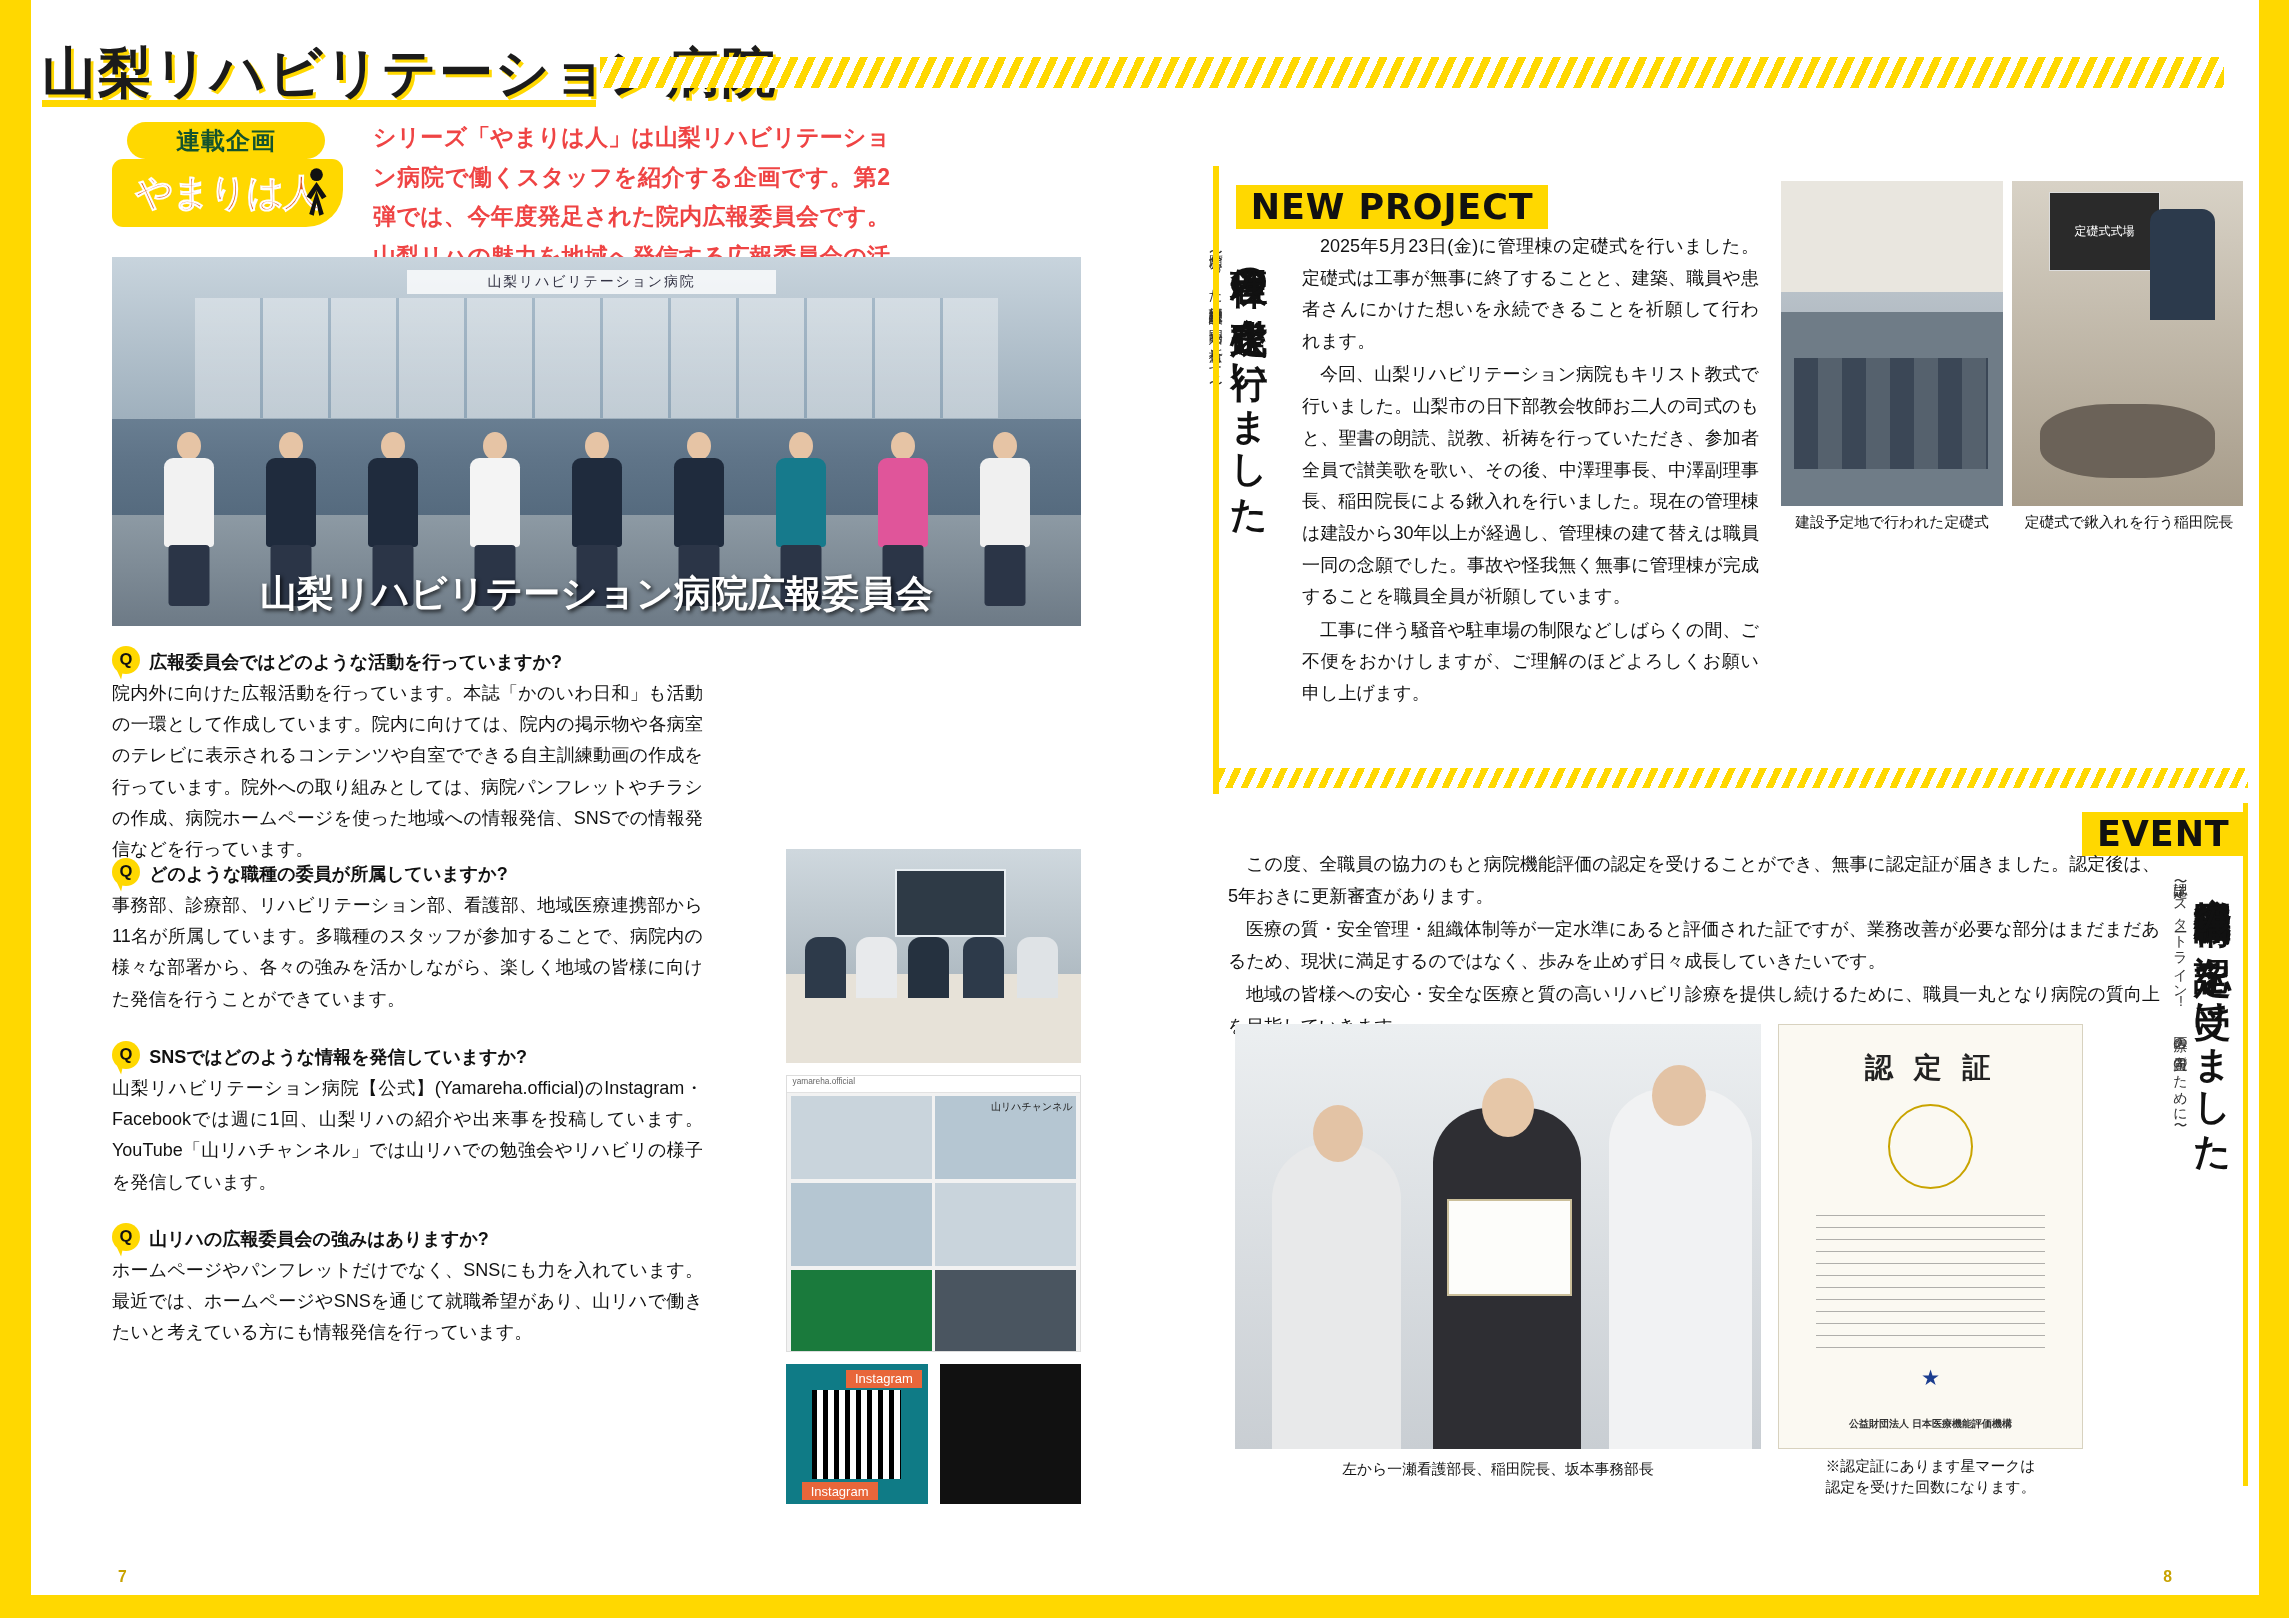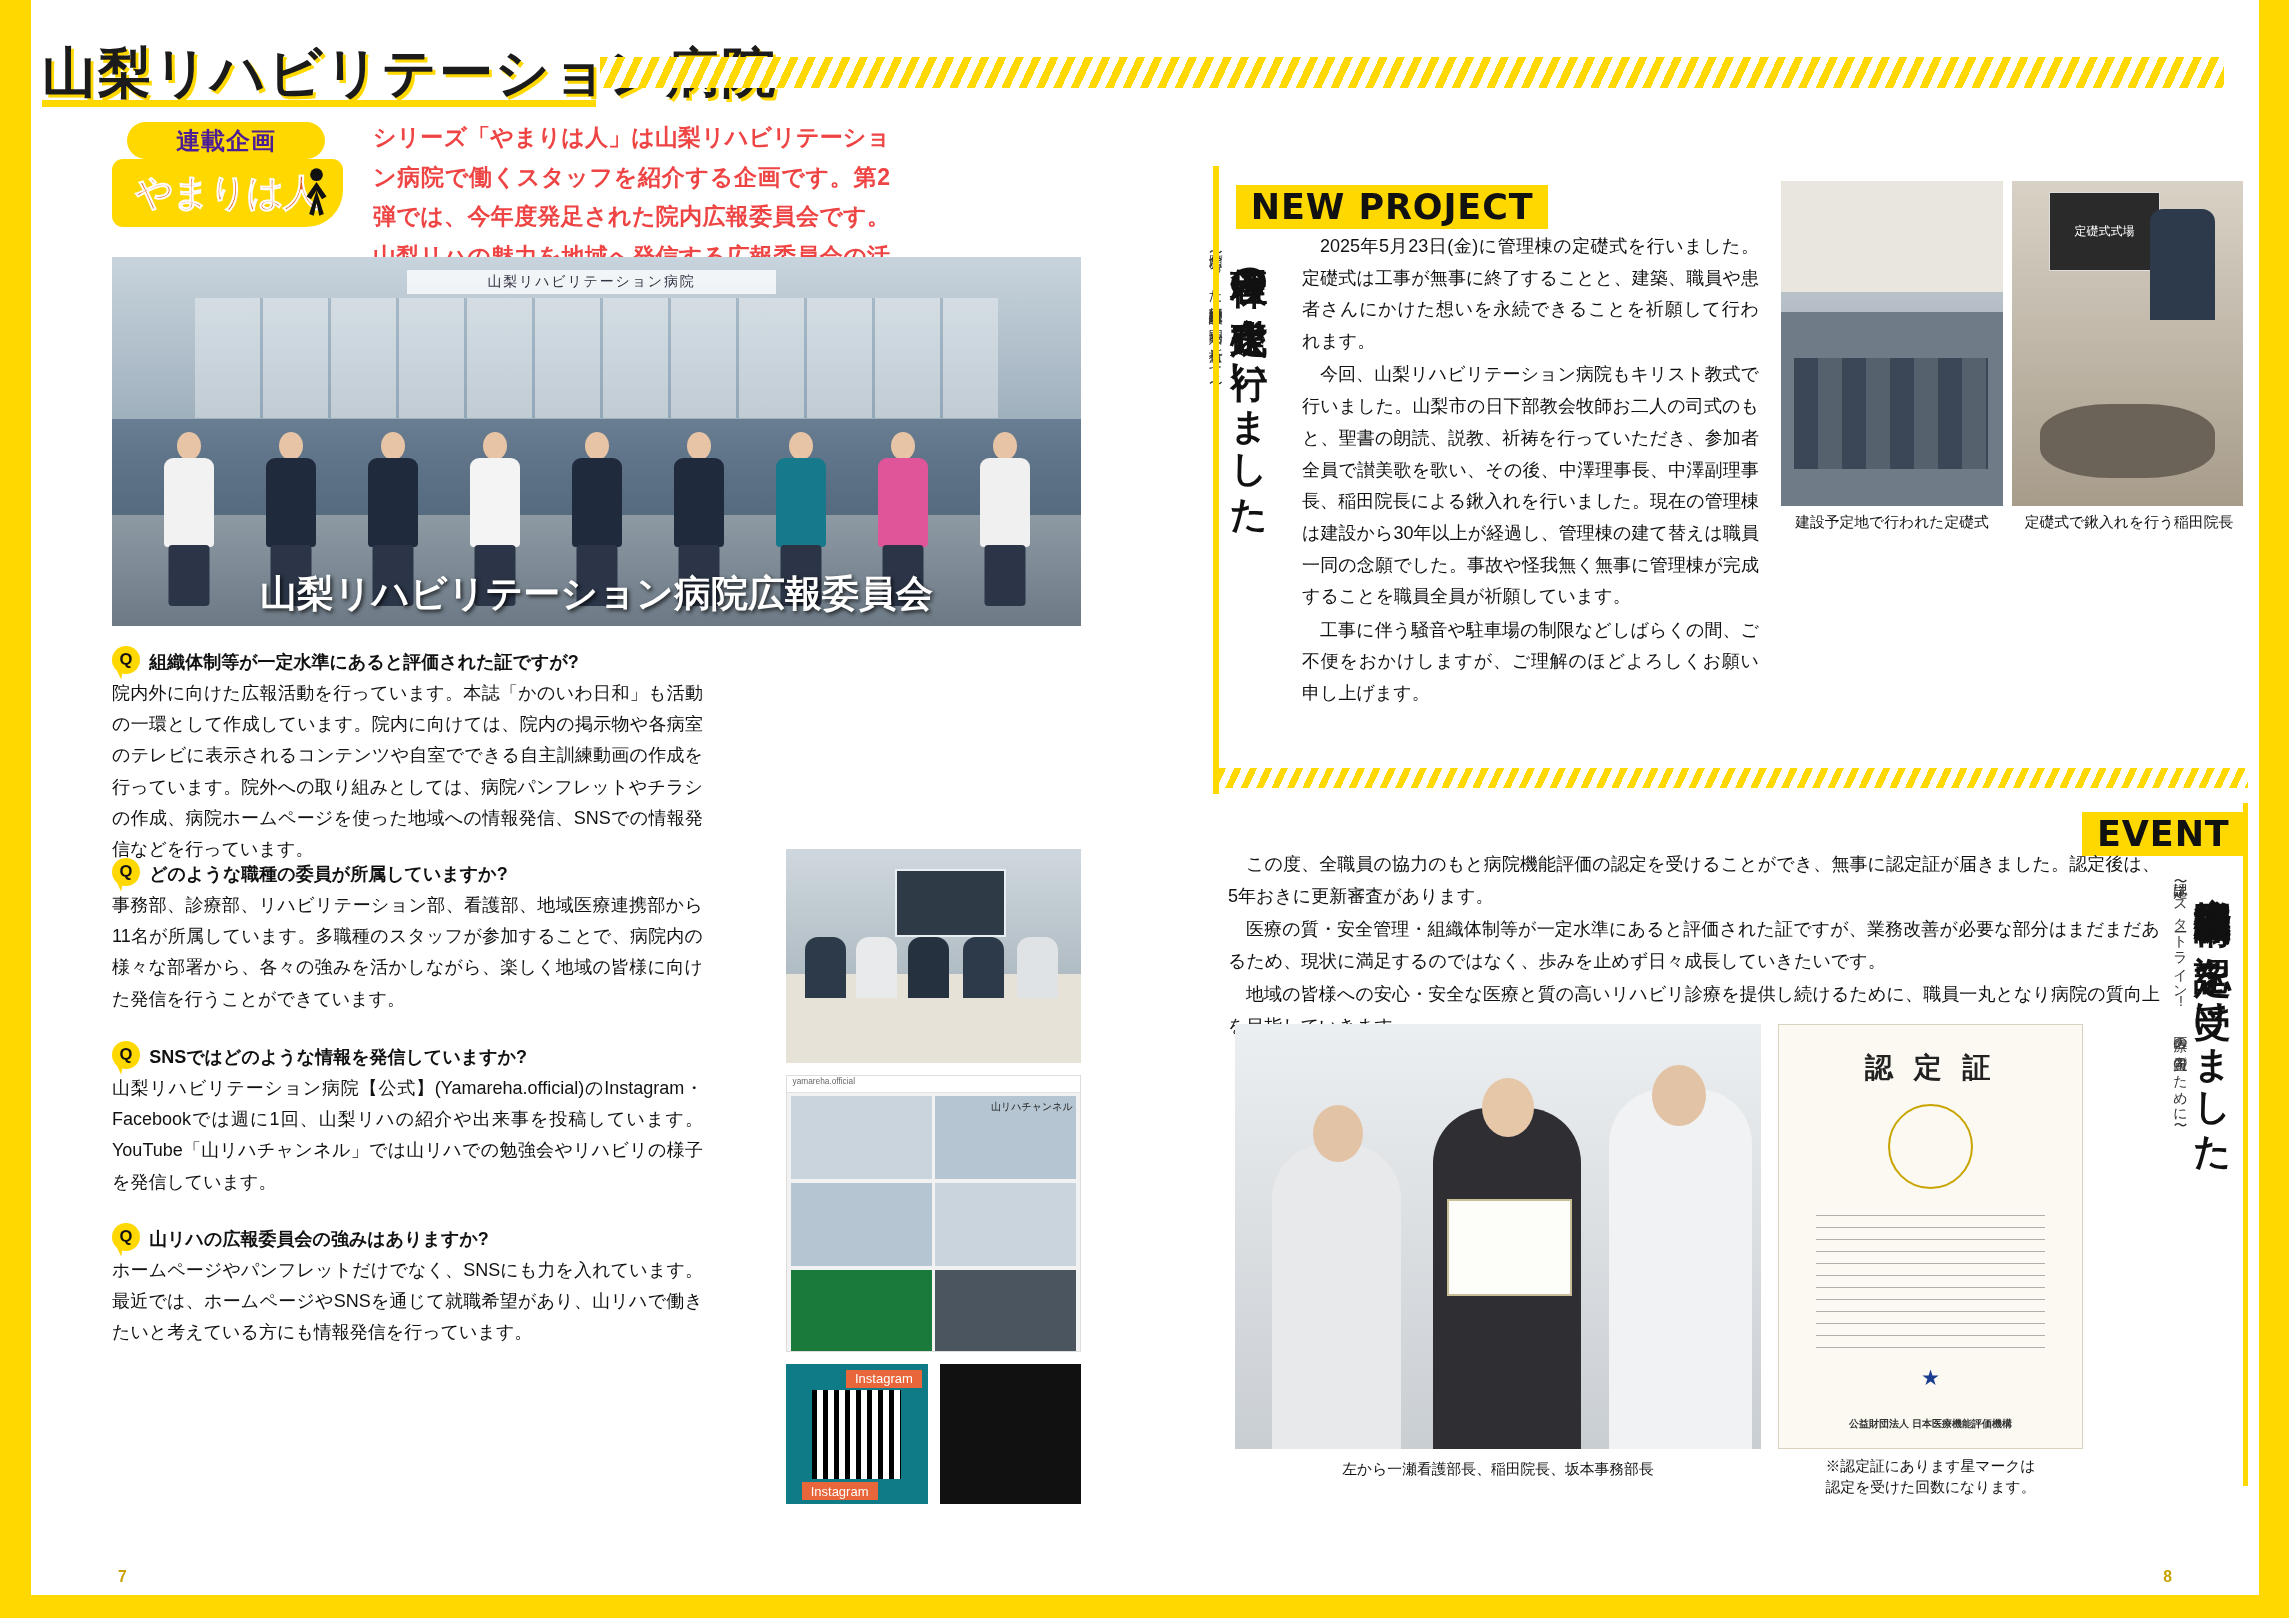--- a/index.html
+++ b/index.html
@@ -45,21 +45,21 @@
     position:absolute; left: 600px; top: 57px; width: 1624px; height: 31px;
     background: repeating-linear-gradient(115deg, #ffd800 0 7.4px, #ffffff 7.4px 15.7px);
   }
   .title-underline {
     position:absolute; left:42px; top:100px; width: 554px; height:6.5px; background:#ffd800;
   }
 
   .badge-serial {
     position:absolute; left: 72px; top: 122px;
     width: 198px; height: 37px; border-radius: 18.5px;
-    background: #ffd800; color:#4c1d95; font-weight:bold; font-size: 24px;
+    background: #ffd800; color:#14532d; font-weight:bold; font-size: 24px;
     display:flex; align-items:center; justify-content:center;
     letter-spacing:0.9px;
   }
   .logo-yamariha {
     position:absolute; left: 57px; top: 159px; width: 231px; height: 68px;
     background: #ffd800; border-radius: 11px 11px 37px 11px;
     display:flex; align-items:center; justify-content:center;
   }
   .logo-yamariha span {
     font-size: 37px; font-weight:bold; color:#e05a1a;
@@ -290,21 +290,21 @@
             <div class="legs"></div>
           </div>
       </div>
 
       <div class="hero-caption">山梨リハビリテーション病院広報委員会</div>
     </div>
 
     <div class="qa" style="top:646px;">
       <div class="q-row">
         <div class="q-bubble">Q</div>
-        <div class="q-text">組織体制等が一定水準にあると評価された証ですが?</div>
+        <div class="q-text">広報委員会ではどのような活動を行っていますか?</div>
       </div>
       <p class="a-text">院内外に向けた広報活動を行っています。本誌「かのいわ日和」も活動の一環として作成しています。院内に向けては、院内の掲示物や各病室のテレビに表示されるコンテンツや自室でできる自主訓練動画の作成を行っています。院外への取り組みとしては、病院パンフレットやチラシの作成、病院ホームページを使った地域への情報発信、SNSでの情報発信などを行っています。</p>
     </div>
 
     <div class="qa" style="top:858px;">
       <div class="q-row">
         <div class="q-bubble">Q</div>
         <div class="q-text">どのような職種の委員が所属していますか?</div>
       </div>
       <p class="a-text">事務部、診療部、リハビリテーション部、看護部、地域医療連携部から11名が所属しています。多職種のスタッフが参加することで、病院内の様々な部署から、各々の強みを活かしながら、楽しく地域の皆様に向けた発信を行うことができています。</p>

